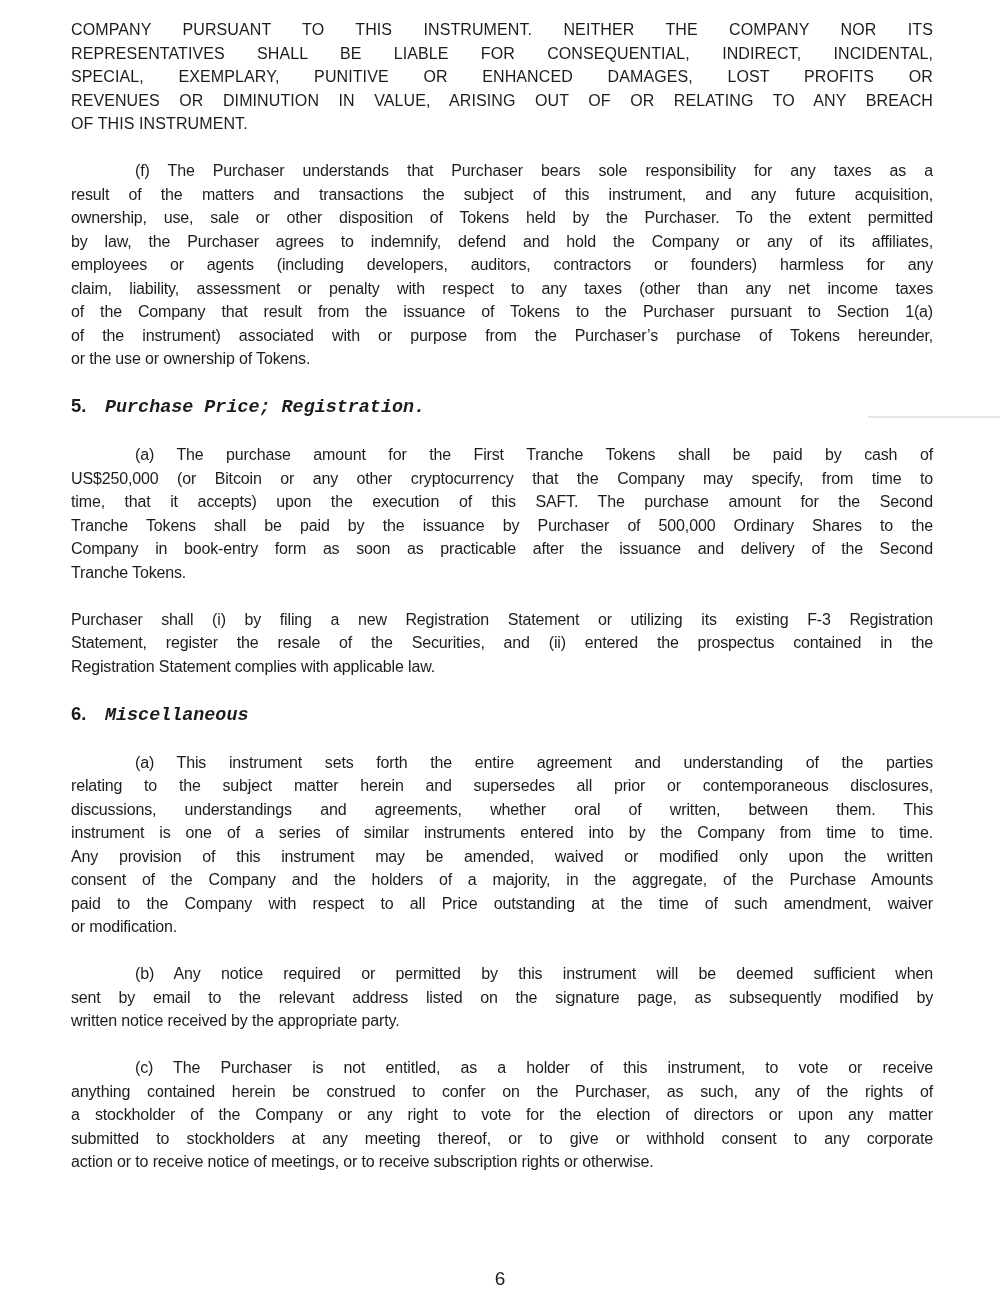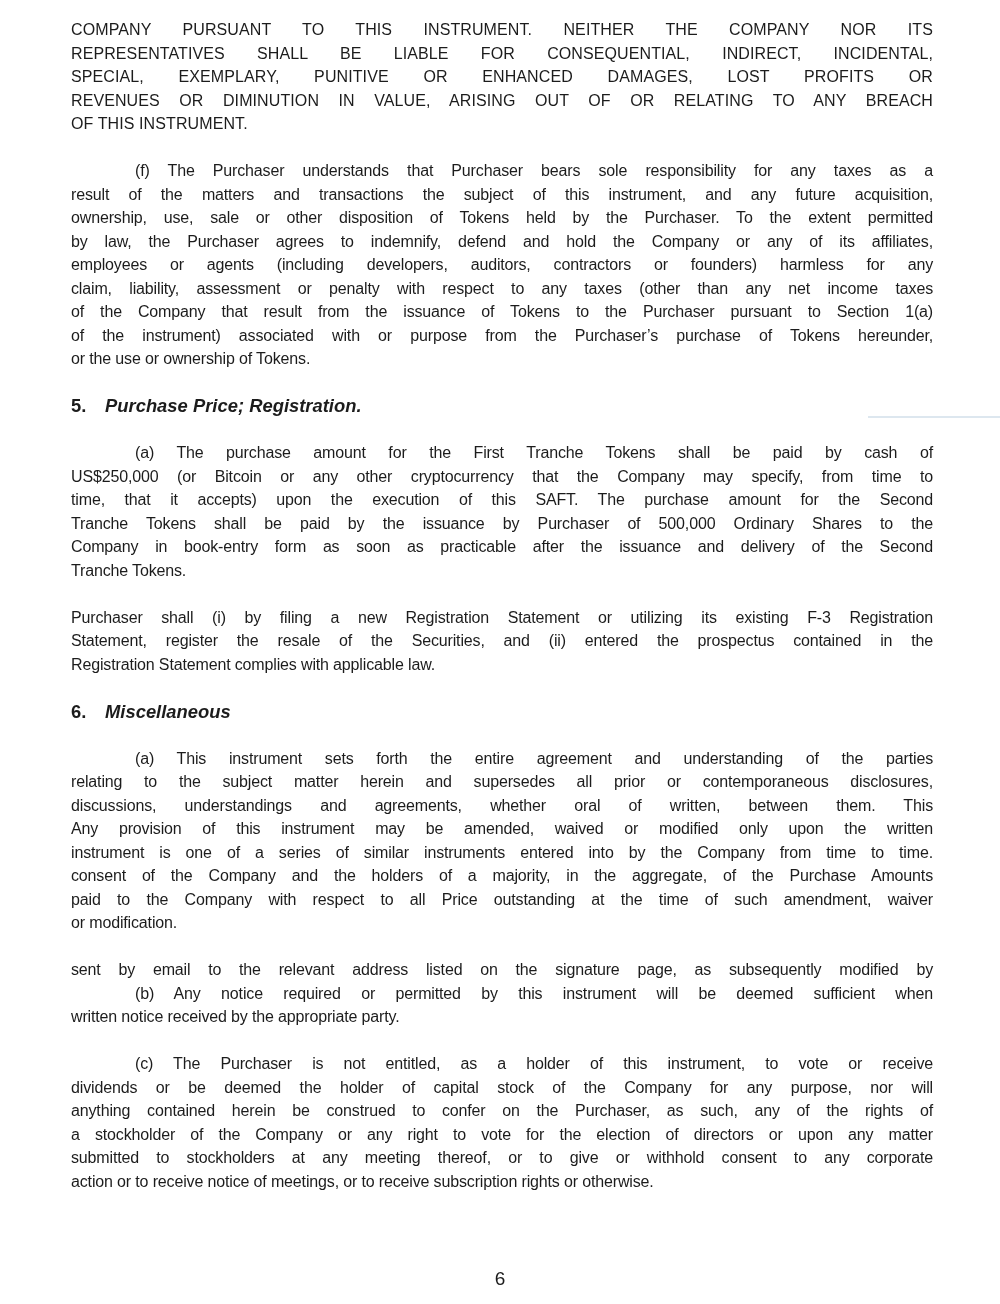--- a/index.html
+++ b/index.html
@@ -11,21 +11,21 @@
   .line {
     display: block; font-size: 16px; line-height: 23.5px; height: 23.5px;
     text-align: justify; text-align-last: justify; white-space: nowrap; overflow: visible;
     letter-spacing: -0.15px;
   }
   .line.last { text-align-last: left; }
   .line.indent { padding-left: 64px; }
   .para { margin-bottom: 23.5px; }
   .heading { font-size: 18.4px; line-height: 23.5px; margin-bottom: 23.5px; font-weight: bold; }
   .heading .num { display: inline-block; width: 34px; }
-  .heading .title { font-style: italic; }
+  .heading .title { font-style: italic; font-family: Liberation Mono, monospace; }
   .caps .line { letter-spacing: 0.1px; }
   .artifact { position: absolute; left: 868px; top: 416px; width: 132px; height: 2px; background: #dde7ef; }
   .page-num { position: absolute; left: 0; width: 1000px; top: 1268px; text-align: center; font-size: 19px; }
 </style>
 </head>
 <body>
 
 <div class="page" id="page">
     <div class="para caps">
       <span class="line">COMPANY PURSUANT TO THIS INSTRUMENT. NEITHER THE COMPANY NOR ITS</span>
@@ -57,34 +57,33 @@
     <div class="para">
       <span class="line">Purchaser shall (i) by filing a new Registration Statement or utilizing its existing F-3 Registration</span>
       <span class="line">Statement, register the resale of the Securities, and (ii) entered the prospectus contained in the</span>
       <span class="line last">Registration Statement complies with applicable law.</span>
     </div>
     <div class="heading"><span class="num">6.</span><span class="title">Miscellaneous</span></div>
     <div class="para">
       <span class="line indent">(a)  This instrument sets forth the entire agreement and understanding of the parties</span>
       <span class="line">relating to the subject matter herein and supersedes all prior or contemporaneous disclosures,</span>
       <span class="line">discussions, understandings and agreements, whether oral of written, between them. This</span>
+      <span class="line">instrument is one of a series of similar instruments entered into by the Company from time to time.</span>
       <span class="line">Any provision of this instrument may be amended, waived or modified only upon the written</span>
-      <span class="line">instrument is one of a series of similar instruments entered into by the Company from time to time.</span>
       <span class="line">consent of the Company and the holders of a majority, in the aggregate, of the Purchase Amounts</span>
       <span class="line">paid to the Company with respect to all Price outstanding at the time of such amendment, waiver</span>
       <span class="line last">or modification.</span>
     </div>
     <div class="para">
+      <span class="line indent">(b)  Any notice required or permitted by this instrument will be deemed sufficient when</span>
       <span class="line">sent by email to the relevant address listed on the signature page, as subsequently modified by</span>
-      <span class="line indent">(b)  Any notice required or permitted by this instrument will be deemed sufficient when</span>
       <span class="line last">written notice received by the appropriate party.</span>
     </div>
     <div class="para">
       <span class="line indent">(c)  The Purchaser is not entitled, as a holder of this instrument, to vote or receive</span>
-      <span class="line">dividends or be deemed the holder of capital stock of the Company for any purpose, nor will</span>
       <span class="line">anything contained herein be construed to confer on the Purchaser, as such, any of the rights of</span>
       <span class="line">a stockholder of the Company or any right to vote for the election of directors or upon any matter</span>
       <span class="line">submitted to stockholders at any meeting thereof, or to give or withhold consent to any corporate</span>
       <span class="line last">action or to receive notice of meetings, or to receive subscription rights or otherwise.</span>
     </div>
   </div>
 <div class="artifact"></div>
 <div class="page-num">6</div>
 
 </body></html>

